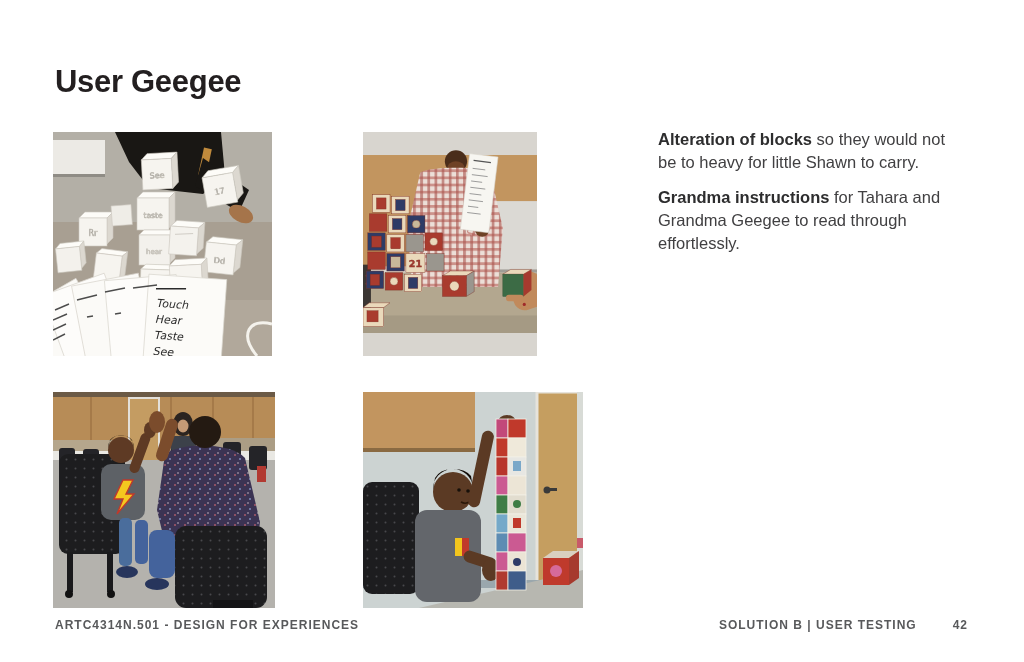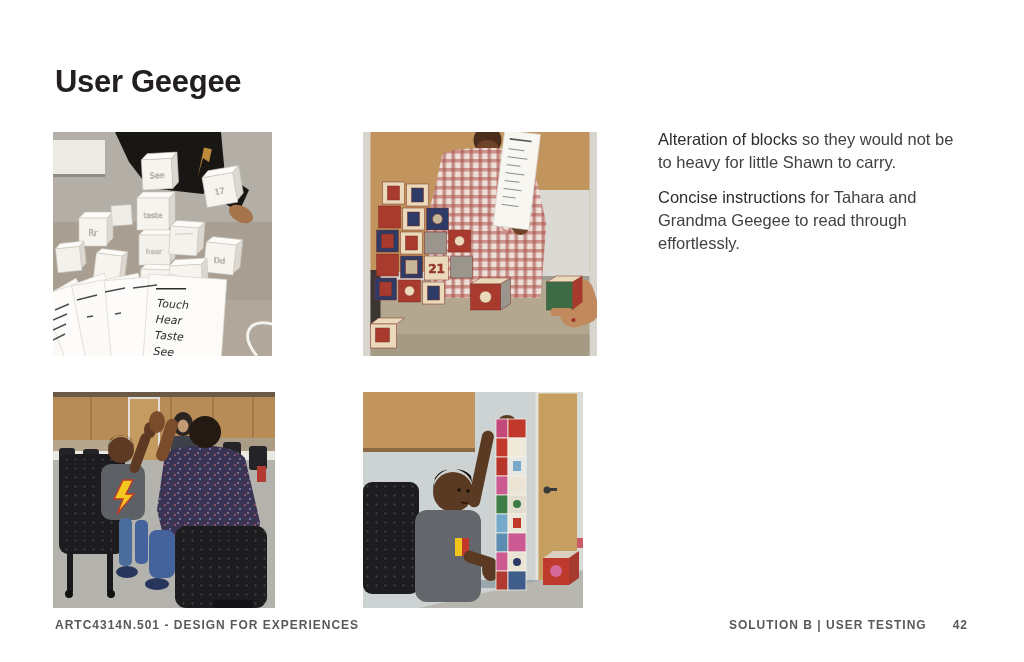--- a/index.html
+++ b/index.html
@@ -9,43 +9,43 @@
     position:relative; width:1024px; height:662px; background:#ffffff;
     margin:0 auto; overflow:hidden;
   }
   .page-title {
     position:absolute; left:55px; top:64px;
     font-size:31px; font-weight:700; color:#231f20; letter-spacing:-0.3px;
   }
   .photo { position:absolute; overflow:hidden; background:#d8d5cf; }
   .photo svg { display:block; width:100%; height:100%; }
   #photo1 { left:53px;  top:132px; width:219px; height:224px; }
-  #photo2 { left:363px; top:132px; width:234px; height:224px; }
+  #photo2 { left:363px; top:132px; width:174px; height:224px; }
   #photo3 { left:53px;  top:392px; width:222px; height:216px; }
   #photo4 { left:363px; top:392px; width:220px; height:216px; }
 
   .right-col {
     position:absolute; left:658px; top:128px; width:308px;
     color:#414042; font-size:16.5px; line-height:23px;
   }
   .right-col p { margin-bottom:12px; }
   .intro { margin-bottom:22px !important; }
   .disc-heading {
     font-size:20px; font-weight:600; color:#5bc2e7;
     margin:0 0 14px 0; line-height:24px;
   }
   .disc-item { margin-bottom:14px; }
-  .disc-item strong { color:#2d2d2e; font-weight:400; }
+  .disc-item strong { color:#2d2d2e; font-weight:700; }
 
   .footer-left, .footer-right {
     position:absolute; bottom:30px;
     font-size:12px; font-weight:600; letter-spacing:1px; color:#58595b;
   }
   .footer-left { left:55px; }
-  .footer-right { right:56px; display:flex; gap:26px; align-items:baseline; }
+  .footer-right { right:56px; display:flex; gap:36px; align-items:baseline; }
   svg text { font-family:"DejaVu Sans", sans-serif; }
 </style>
 </head>
 <body>
 
 <div class="slide">
 
   <h1 class="page-title">User Geegee</h1>
 
   <div class="photo" id="photo1">
@@ -401,21 +401,21 @@
         <polygon points="206,166 216,159 216,186 206,193" fill="#a63a2e"></polygon>
         <rect x="180" y="166" width="26" height="27" fill="#bf3a2c"></rect>
         <circle cx="193" cy="179" r="6" fill="#d66a9a"></circle>
       </g>
       <rect x="214" y="146" width="6" height="10" fill="#c85a6a"></rect>
     </svg>
   </div>
 
   <div class="right-col">
     <p class="disc-item"><strong>Alteration of blocks</strong><span> so they would not be to heavy for little Shawn to carry.</span></p>
-    <p class="disc-item"><strong>Concise instructions</strong><span> for Tahara and Grandma Geegee to read through effortlessly.</span></p>
+    <p class="disc-item"><strong>Grandma instructions</strong><span> for Tahara and Grandma Geegee to read through effortlessly.</span></p>
   </div>
 
   <div class="footer-left">ARTC4314N.501 - DESIGN FOR EXPERIENCES</div>
   <div class="footer-right">
     <span>SOLUTION B | USER TESTING</span>
     <span>42</span>
   </div>
 
 </div>
 

